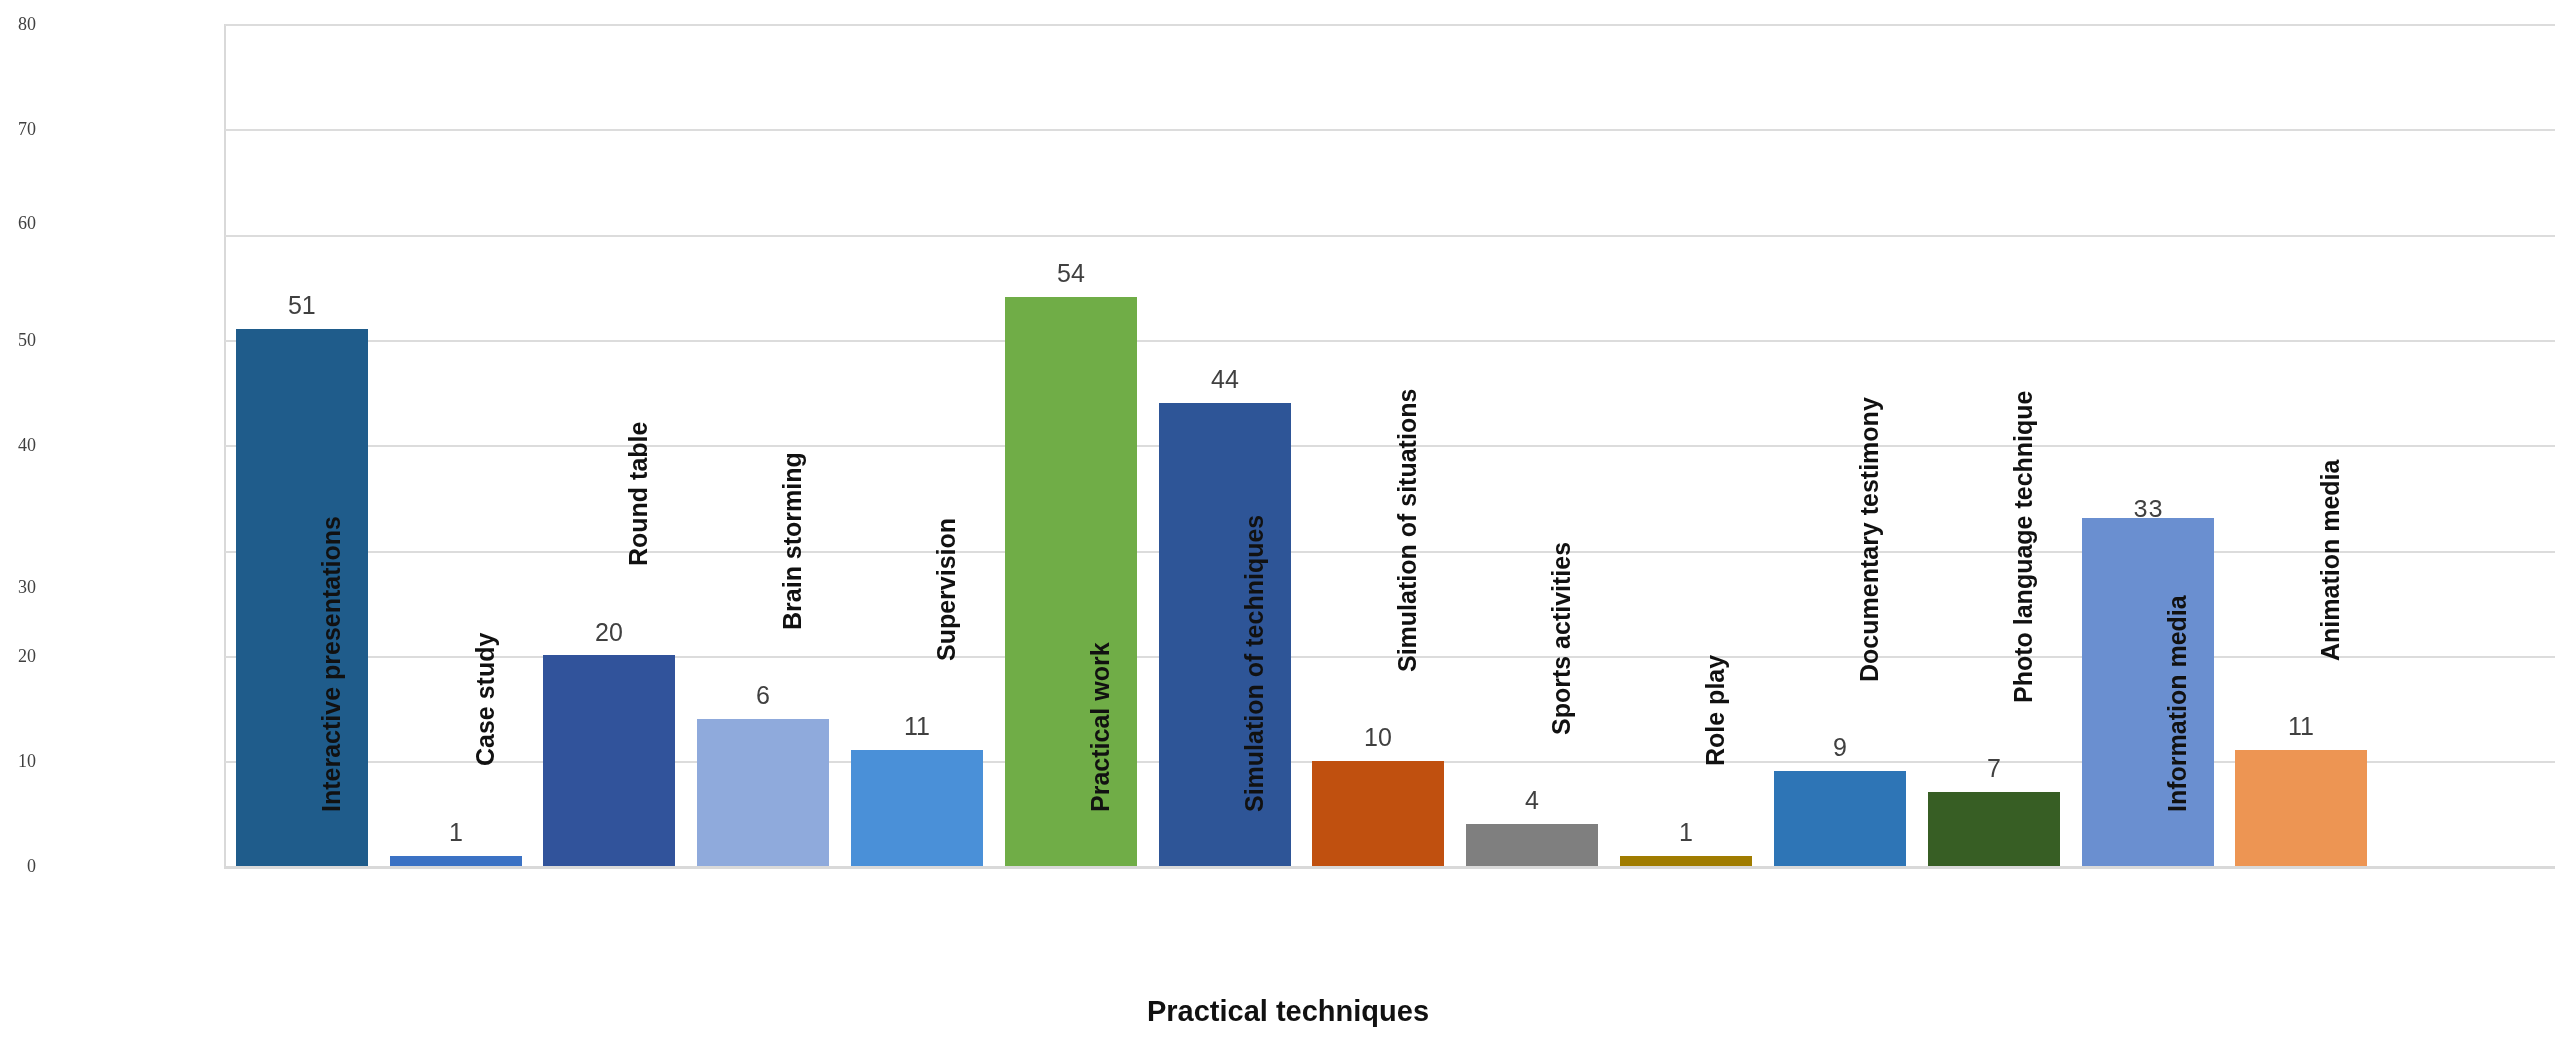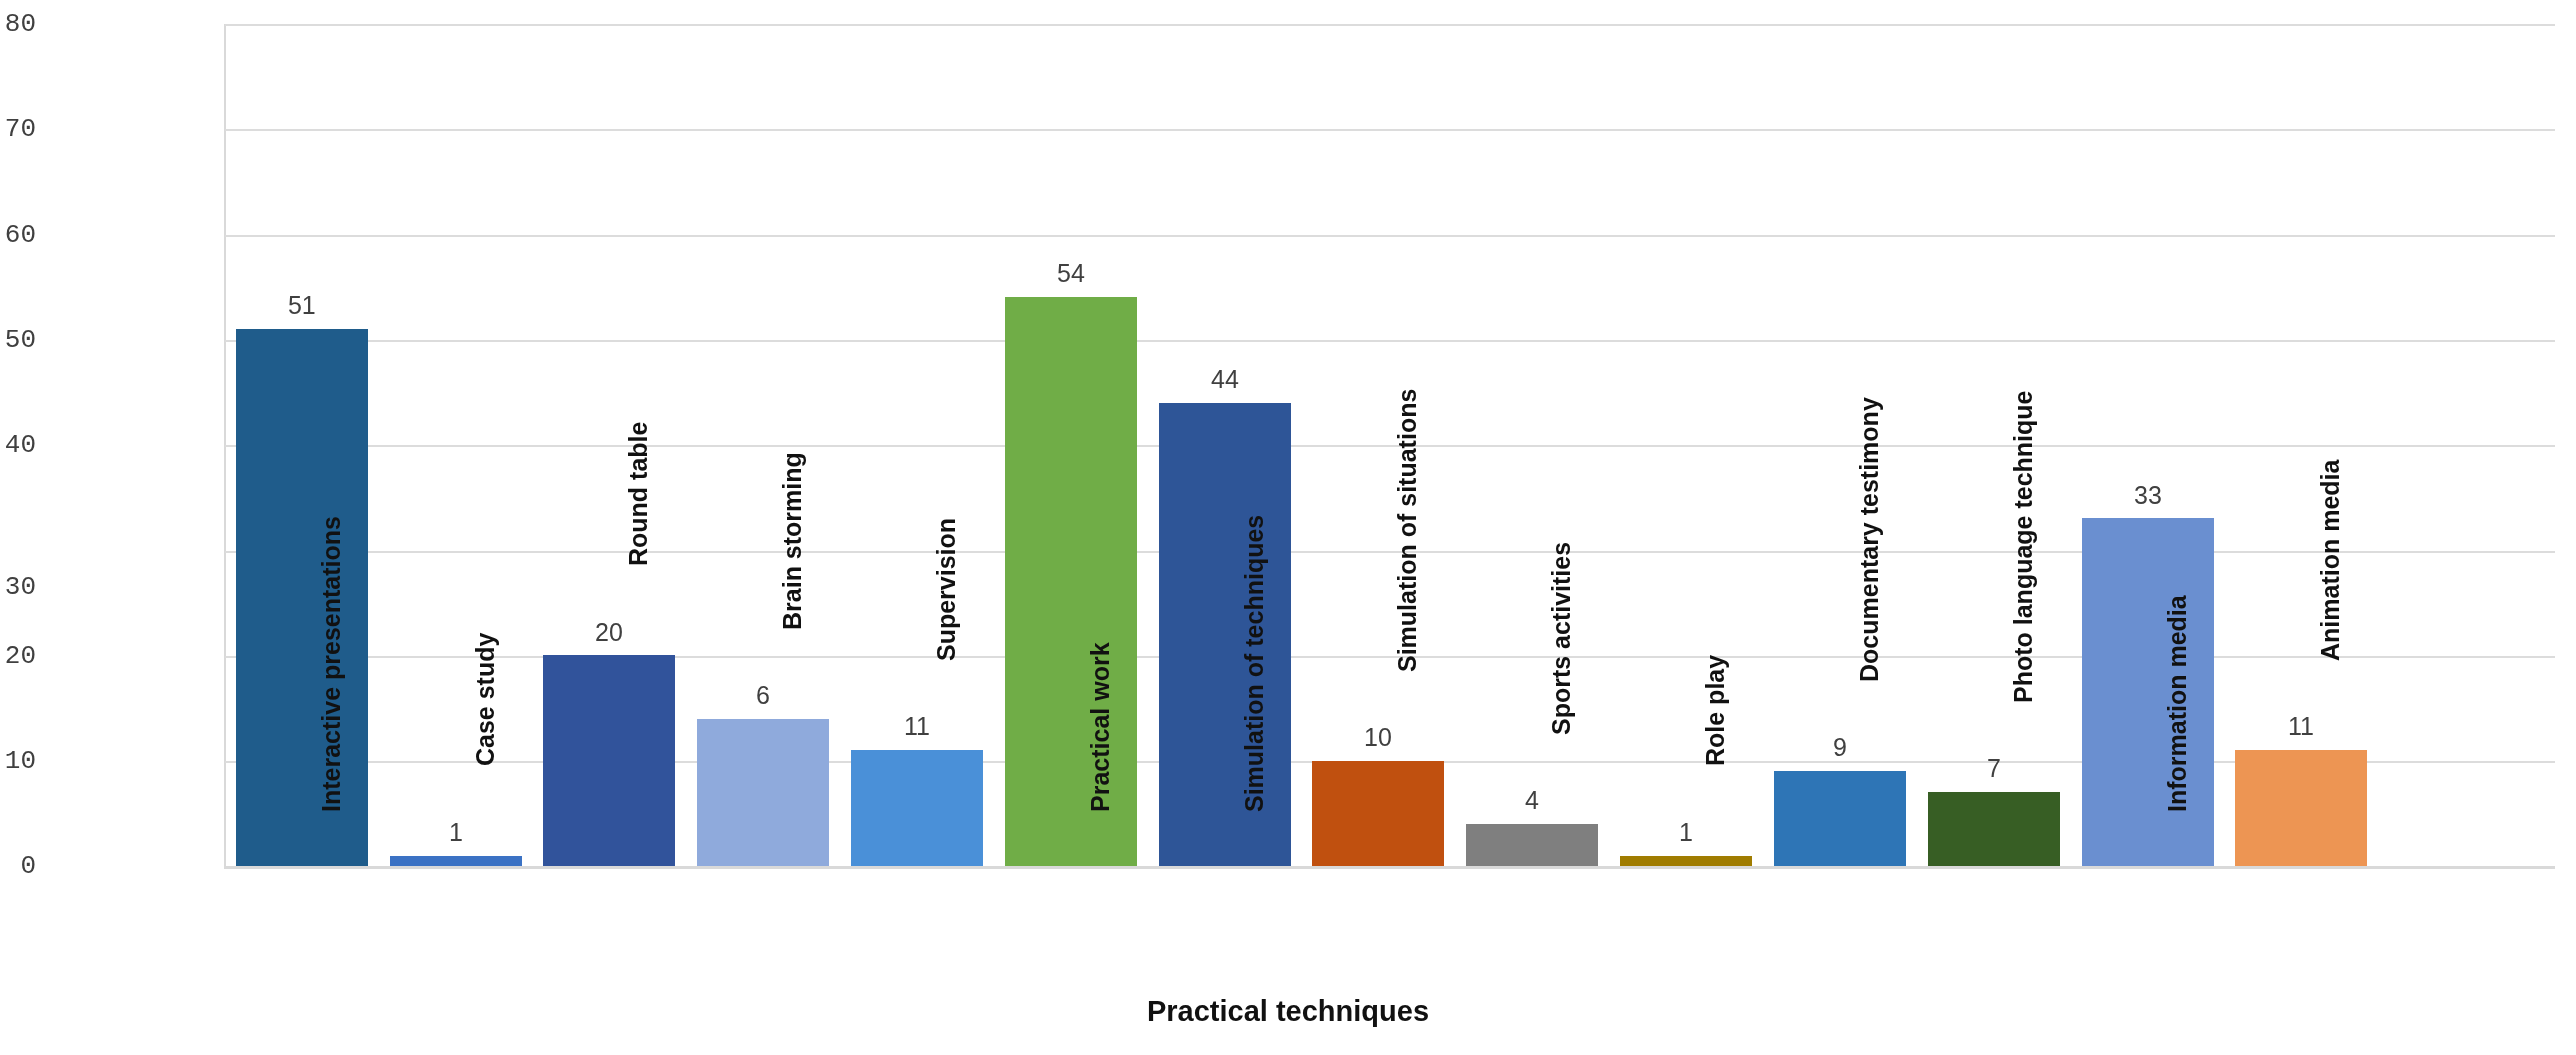--- a/index.html
+++ b/index.html
@@ -21,22 +21,22 @@
   .gridline{
     position:absolute;left:0;width:100%;
     height:1.9px;background:#dcdcdc;
   }
   .gridline.baseline{background:#d9d9d9;height:2.5px;}
   
   .ylabels{position:absolute;left:0;top:0;width:225px;height:890px;}
   .ytick{
     position:absolute;right:189px;
     transform:translateY(-50%);
-    font-size:26px;color:#404040;
-    font-family:Liberation Mono, monospace;
+    font-size:18px;color:#404040;
+    font-family:Liberation Serif, serif;
     letter-spacing:0px;
     text-align:center;
     white-space:nowrap;
   }
   
   .yaxis-spine{
     position:absolute;left:224px;top:24px;width:1.9px;height:845px;
     background:#d9d9d9;
   }
   
@@ -92,21 +92,21 @@
 
 <div id="chart-root">
 
   <div class="ylabels" id="ylabels">
       <div class="ytick" style="top: 866px;">0</div>
       <div class="ytick" style="top: 761px;">10</div>
       <div class="ytick" style="top: 656px;">20</div>
       <div class="ytick" style="top: 551px; margin-top: 36px;">30</div>
       <div class="ytick" style="top: 445px;">40</div>
       <div class="ytick" style="top: 340px;">50</div>
-      <div class="ytick" style="top: 235px;">60</div>
+      <div class="ytick" style="top: 223px;">60</div>
       <div class="ytick" style="top: 129px;">70</div>
       <div class="ytick" style="top: 24px;">80</div>
     </div>
 
   <div class="yaxis-spine"></div>
 
   <div class="plot">
     <div class="gridlines" id="gridlines">
         <div class="gridline baseline" style="top: 842px;"></div>
         <div class="gridline" style="top: 737px;"></div>
@@ -176,21 +176,21 @@
         <div class="bar-value" style="bottom: 104px;">9</div>
         <div class="cat-label" style="color: rgb(17, 17, 17); bottom: 155px; transform: rotate(-90deg) translate(0px, 50%);">Documentary testimony</div>
       </div>
       <div class="slot" style="left: 1703px; width: 132px;">
         <div class="bar" style="height: 74px; background: rgb(55, 94, 36);"></div>
         <div class="bar-value" style="bottom: 83px;">7</div>
         <div class="cat-label" style="color: rgb(17, 17, 17); bottom: 134px; transform: rotate(-90deg) translate(0px, 50%);">Photo language technique</div>
       </div>
       <div class="slot" style="left: 1857px; width: 132px;">
         <div class="bar" style="height: 348px; background: rgb(106, 143, 208);"></div>
-        <div class="bar-value" style="bottom: 356px;">33</div>
+        <div class="bar-value" style="bottom: 341px; font-family: Liberation Mono, monospace;">33</div>
         <div class="cat-label" style="color: rgb(17, 17, 17); bottom: 25px; transform: rotate(-90deg) translate(0px, 50%);">Information media</div>
       </div>
       <div class="slot" style="left: 2010px; width: 132px;">
         <div class="bar" style="height: 116px; background: rgb(237, 149, 83);"></div>
         <div class="bar-value" style="bottom: 125px;">11</div>
         <div class="cat-label" style="color: rgb(17, 17, 17); bottom: 176px; transform: rotate(-90deg) translate(0px, 50%);">Animation media</div>
       </div>
     </div>
 
   <div class="xtitle">Practical techniques</div>

